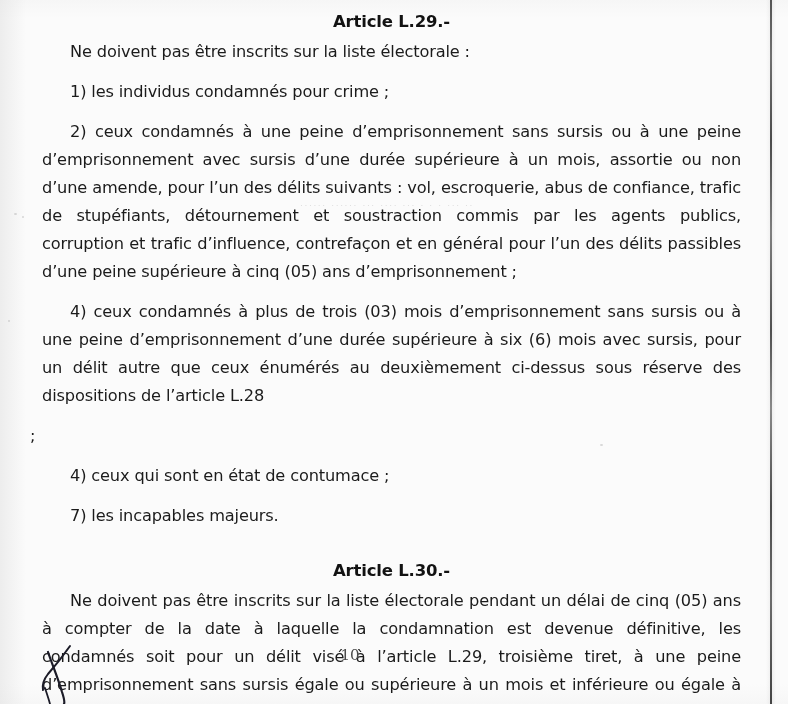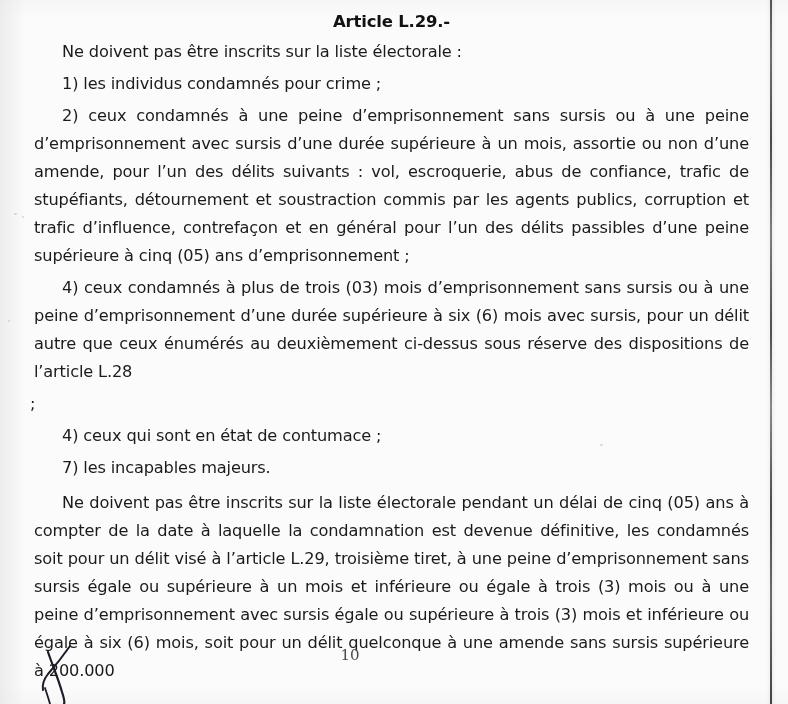--- a/index.html
+++ b/index.html
@@ -61,21 +61,21 @@
     margin: 0;
     letter-spacing: -0.2px;
     color: #121212;
   }
   .heading-1 { padding-top: 12px; }
   .heading-2 { padding-top: 19px; }
 
   p.para {
     font-size: 16.2px;
     line-height: 28px;
-    margin: 4px;
+    margin: 12px;
     text-align: justify;
     text-justify: inter-word;
     text-indent: 28px;
     letter-spacing: -0.15px;
     color: #1b1b1b;
   }
   p.para.first-after-heading { margin-top: 7px; }
   p.para.no-justify { text-align: left; }
   p.semicolon-line {
     font-size: 16.2px;
@@ -150,20 +150,21 @@
     <p class="para">4) ceux condamnés à plus de trois (03) mois d’emprisonnement sans sursis ou à une peine d’emprisonnement d’une durée supérieure à six (6) mois avec sursis, pour un délit autre que ceux énumérés au deuxièmement ci-dessus sous réserve des dispositions de l’article L.28</p>
 
     <p class="semicolon-line">;</p>
 
     <p class="para no-justify">4) ceux qui sont en état de contumace ;</p>
 
 
 
     <p class="para no-justify">7) les incapables majeurs.</p>
 
+    <h1 class="article-heading heading-2">Article L.30.-</h1>
 
     <p class="para first-after-heading">Ne doivent pas être inscrits sur la liste électorale pendant un délai de cinq (05) ans à compter de la date à laquelle la condamnation est devenue définitive, les condamnés soit pour un délit visé à l’article L.29, troisième tiret, à une peine d’emprisonnement sans sursis égale ou supérieure à un mois et inférieure ou égale à trois (3) mois ou à une peine d’emprisonnement avec sursis égale ou supérieure à trois (3) mois et inférieure ou égale à six (6) mois, soit pour un délit quelconque à une amende sans sursis supérieure à 200.000</p>
 
   </div>
 
   <div class="ghost-artifact">......  ...... ... ....  ... . . . ... ..</div>
 
   <div class="speck" style="left:14px; top:213px; width:3px; height:2px;"></div>
   <div class="speck" style="left:22px; top:216px; width:2px; height:2px;"></div>
   <div class="speck" style="left:8px;  top:320px; width:2px; height:2px;"></div>

